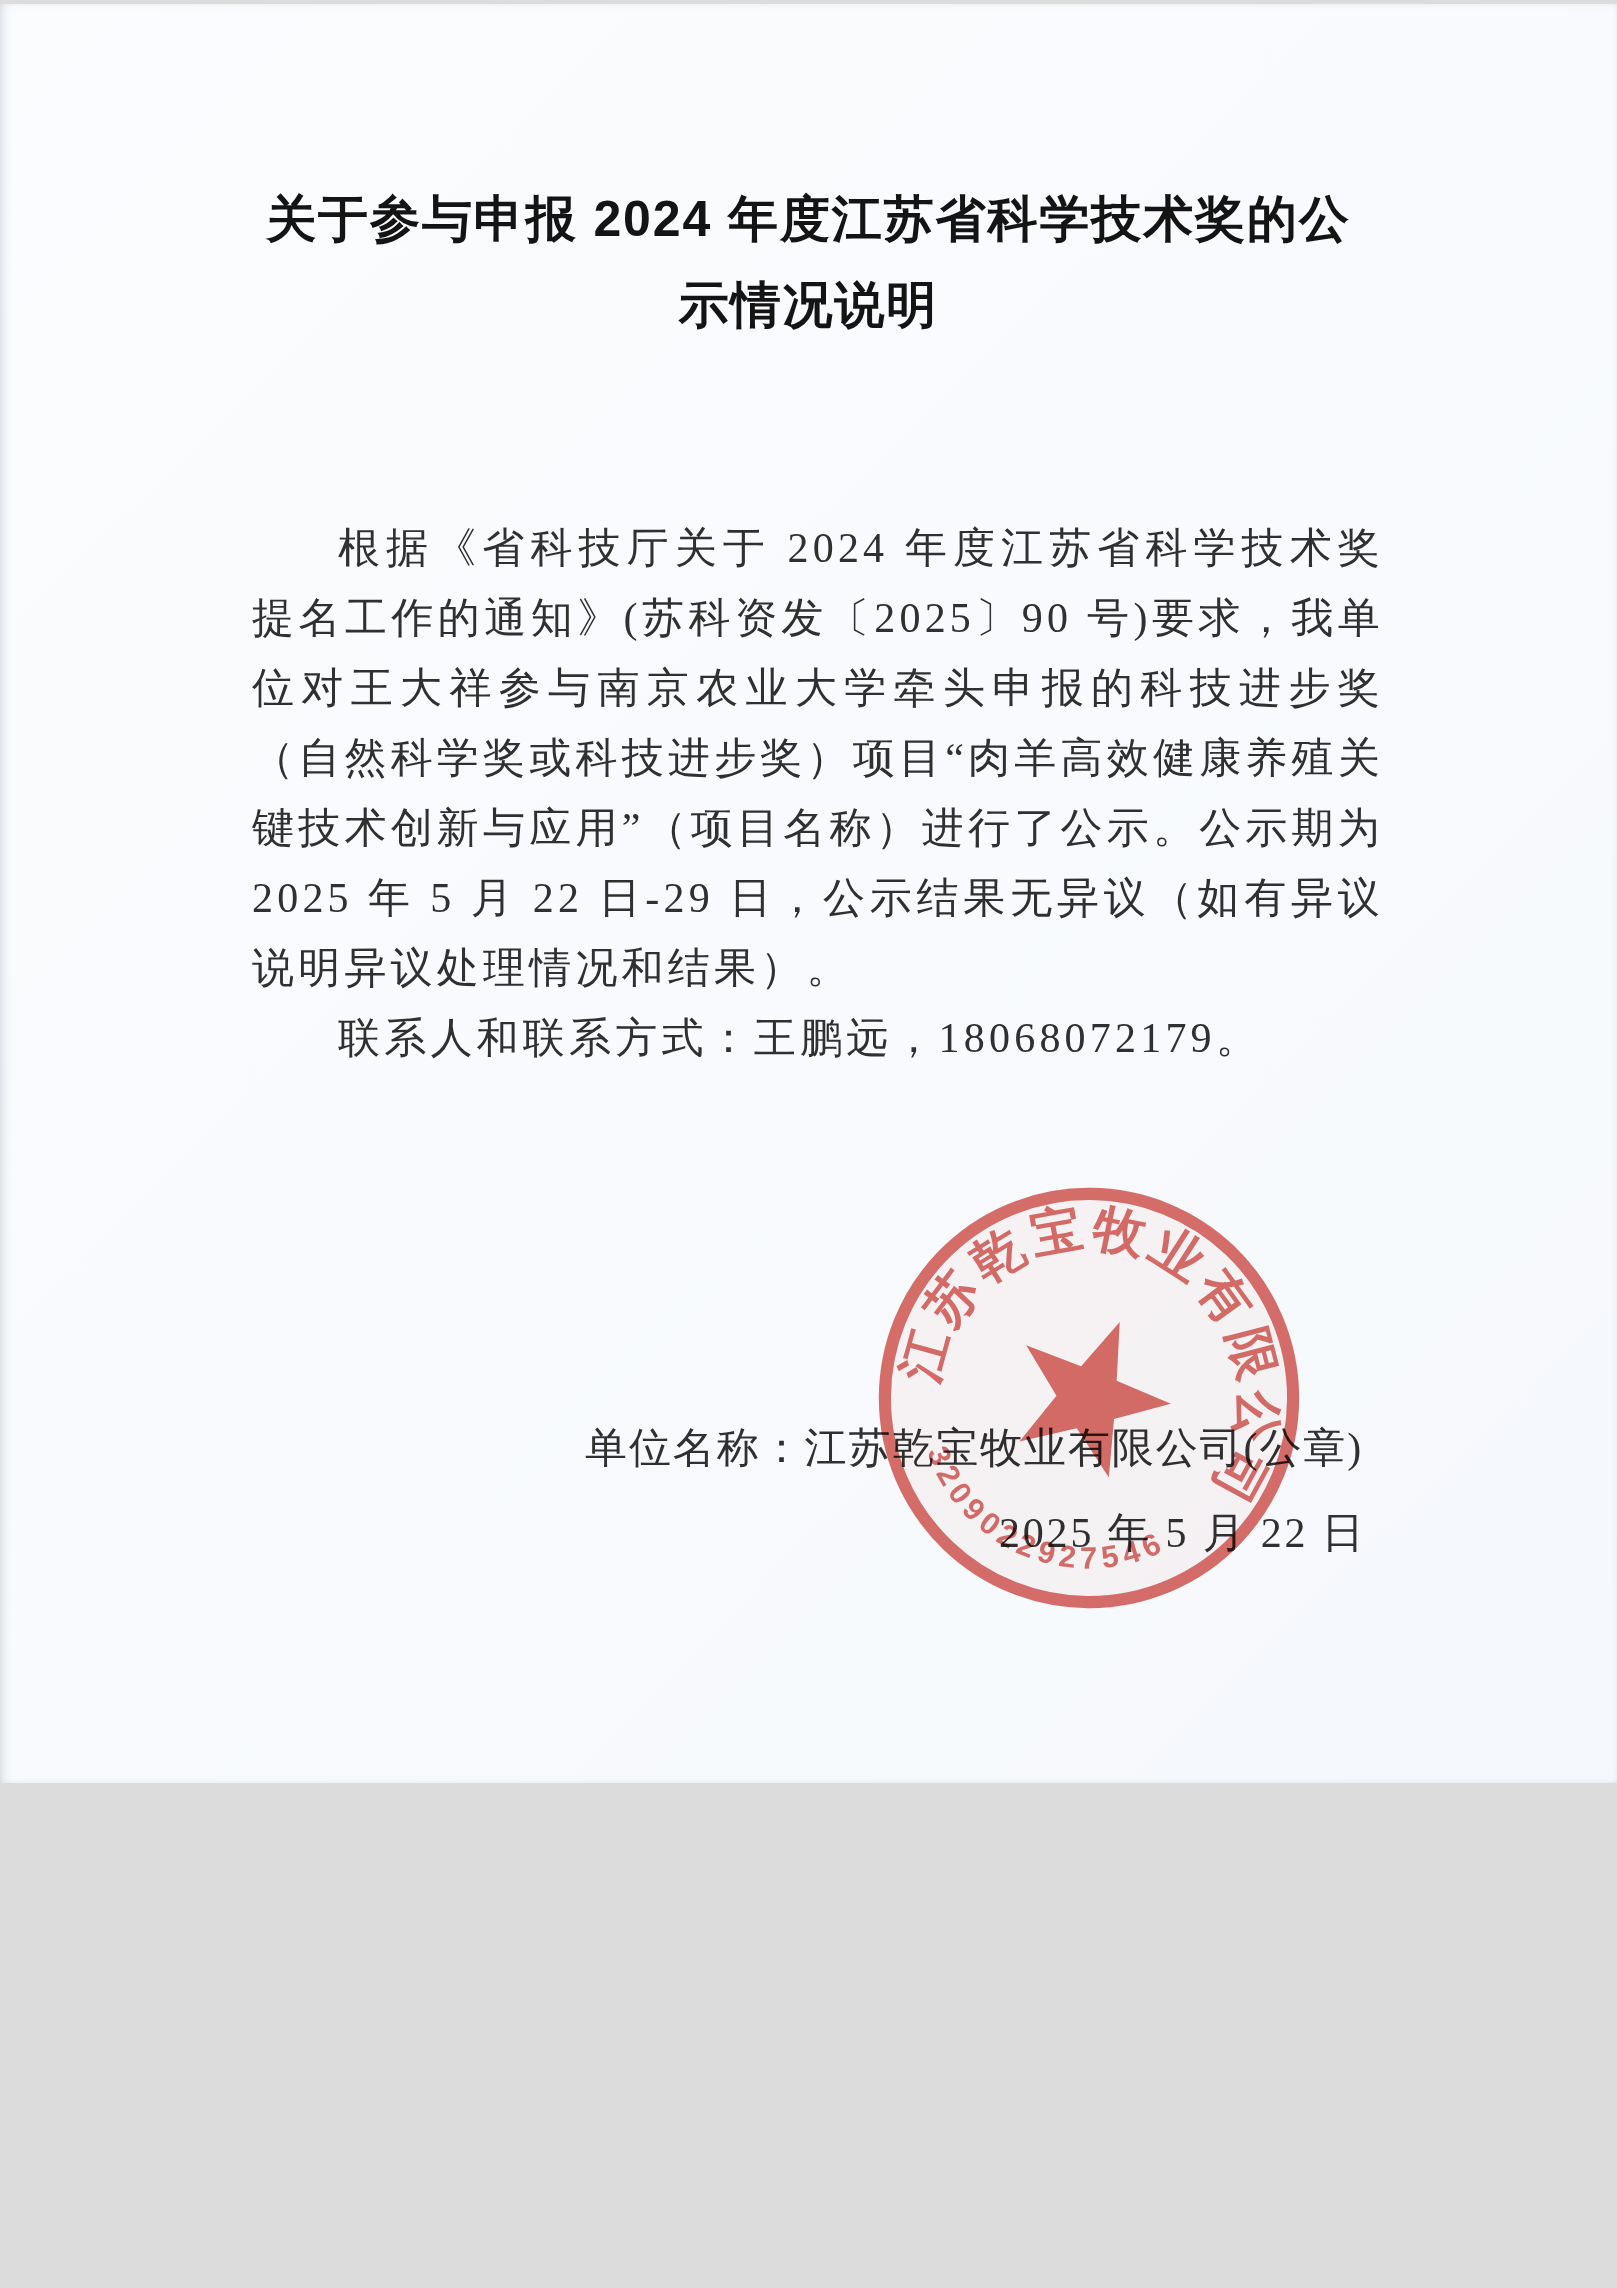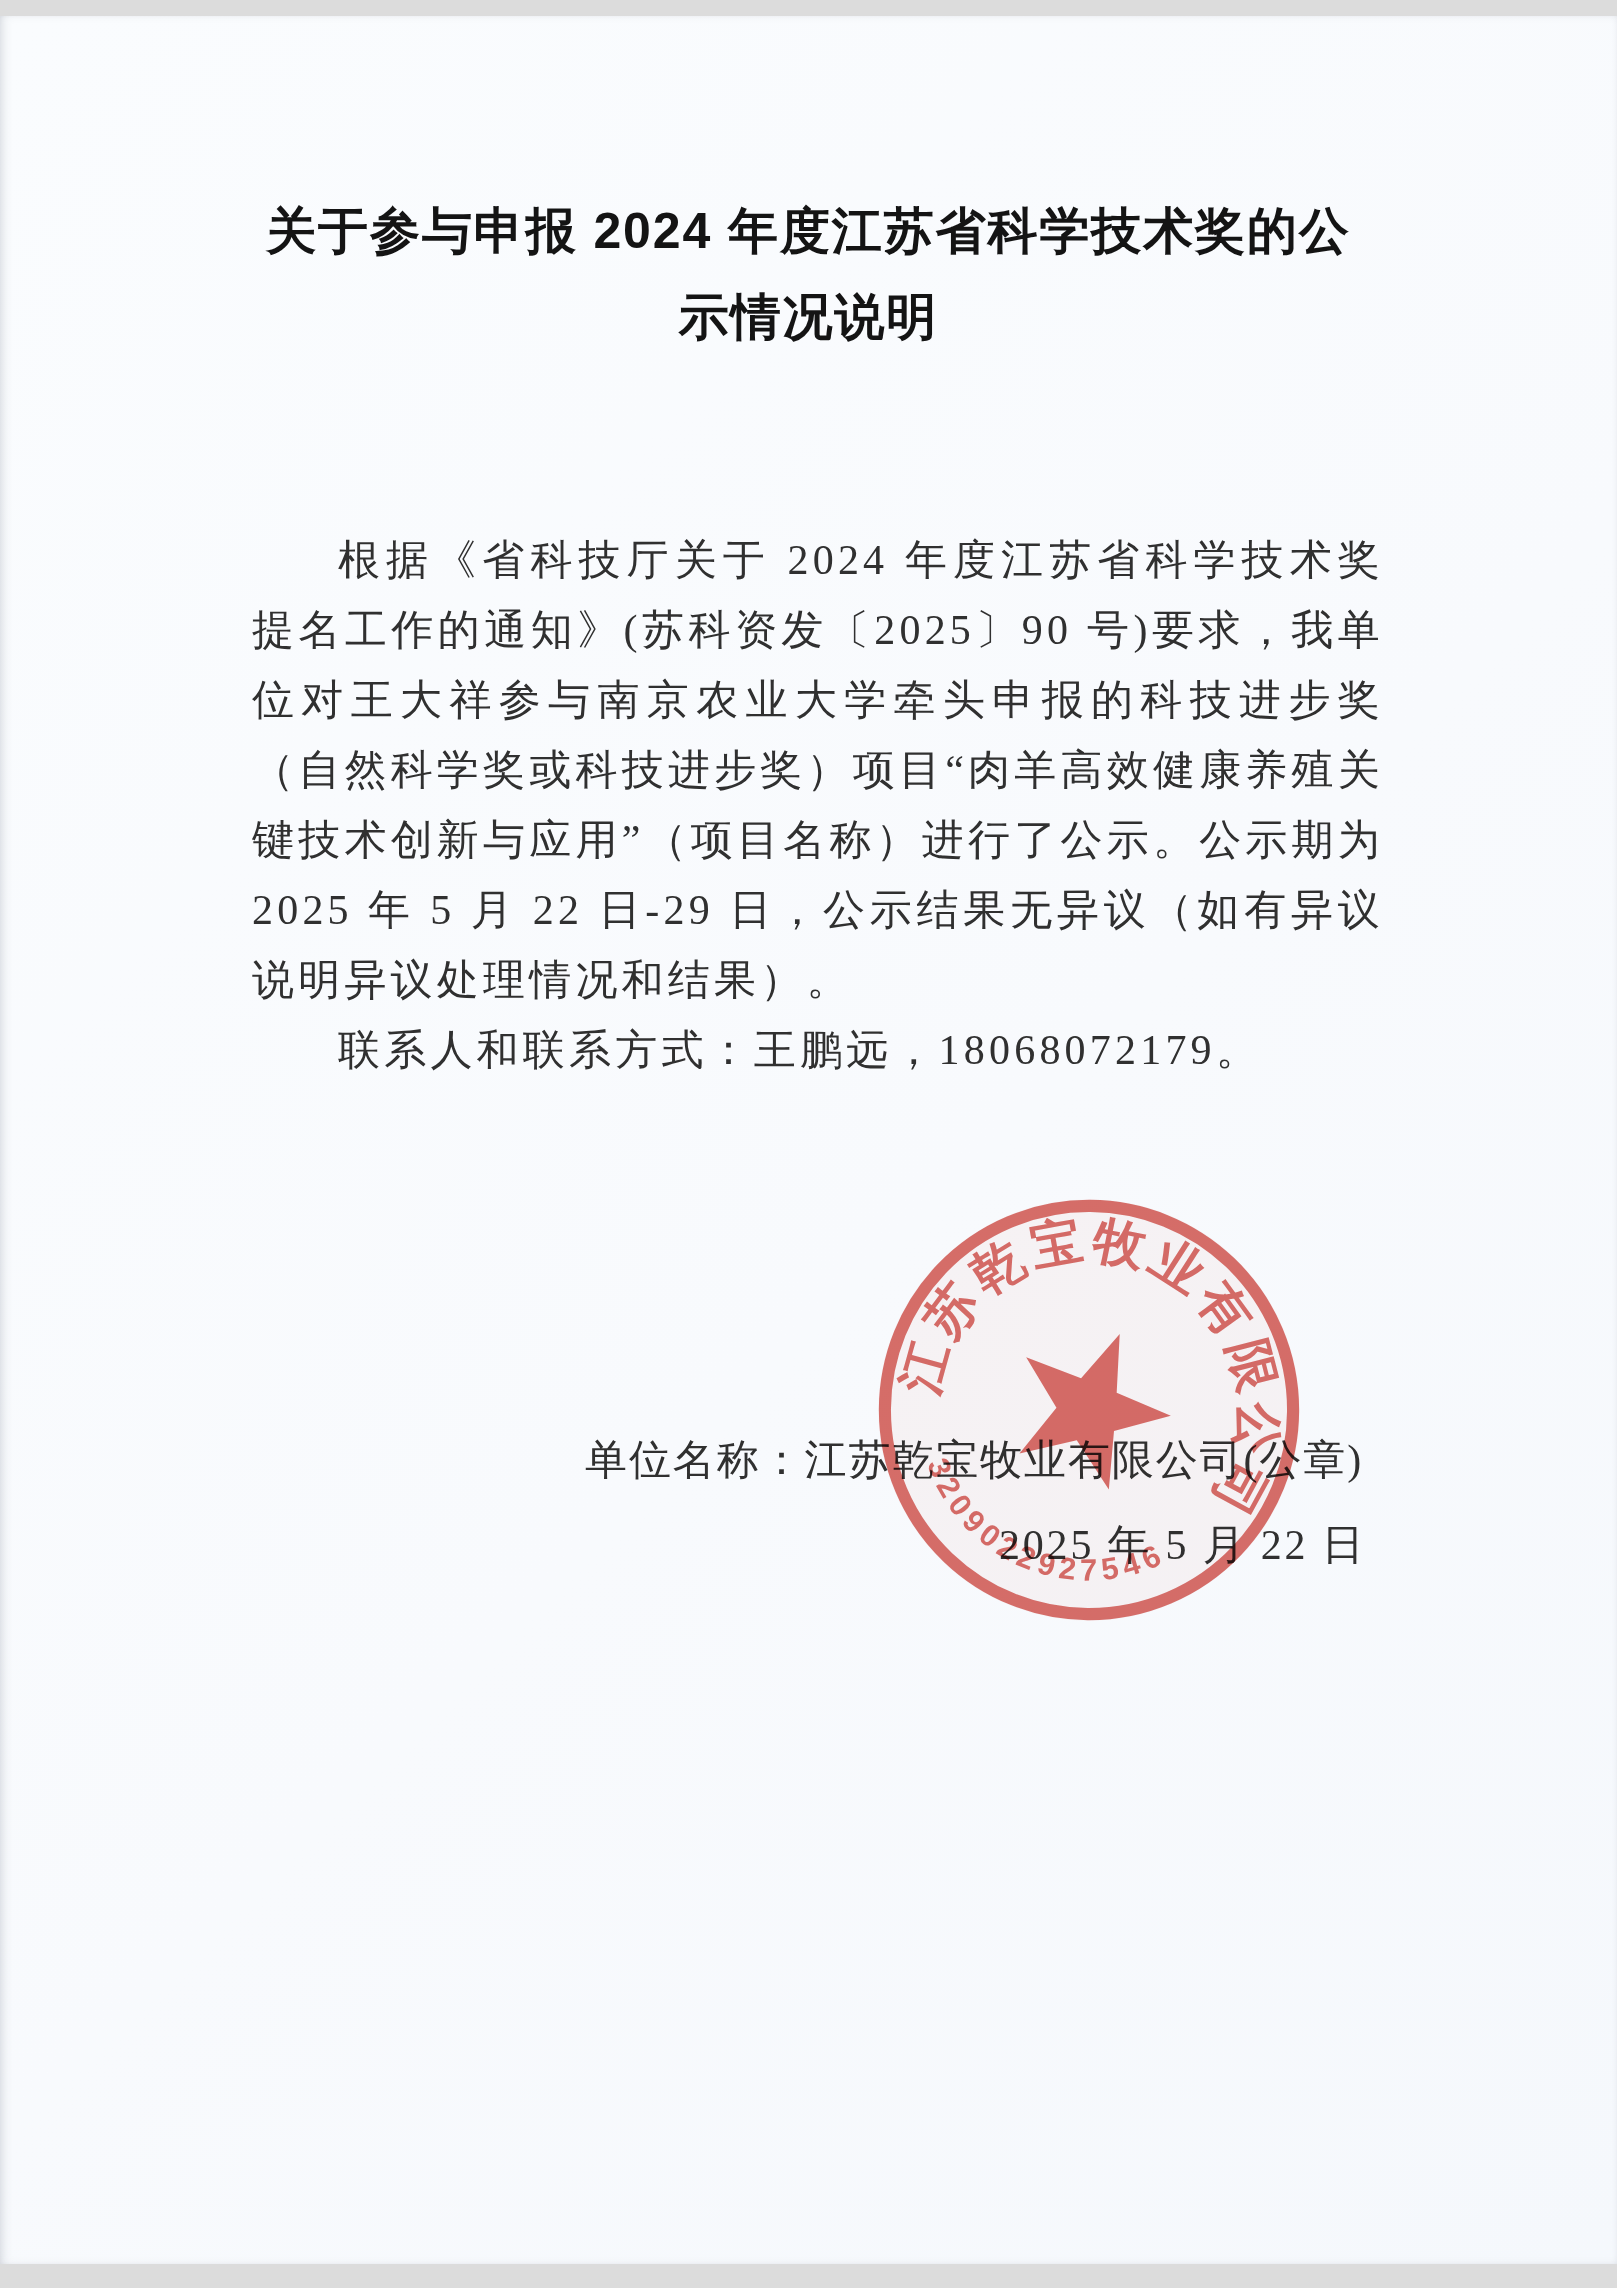--- a/index.html
+++ b/index.html
@@ -1,19 +1,19 @@
 <!DOCTYPE html>
 <html lang="zh" style="font-size:15px"><head>
 <meta charset="utf-8">
 <style>
   html,body { margin:0; padding:0; background:#dcdcdc; }
   .page {
     position:relative;
-    width:1617px; height:2248px;
-    margin:16px auto;
+    width:1617px; height:1779px;
+    margin:4px auto;
     background:linear-gradient(135deg,#fafcfe 0%,#f8fafd 55%,#f5f8fc 100%);
     overflow:hidden;
     font-family:"Liberation Serif","DejaVu Serif",serif;
     color:#2b2b2b;
     box-shadow:inset 5.6px 0 13px -7.5px rgba(60,70,90,.35), inset -3.7px 0 9.3px -7.5px rgba(60,70,90,.2);
   }
   .doc-title {
     position:absolute; top:172px; left:0; width:100%;
     margin:0; text-align:center;
     font-family:"Liberation Sans","DejaVu Sans",sans-serif;

